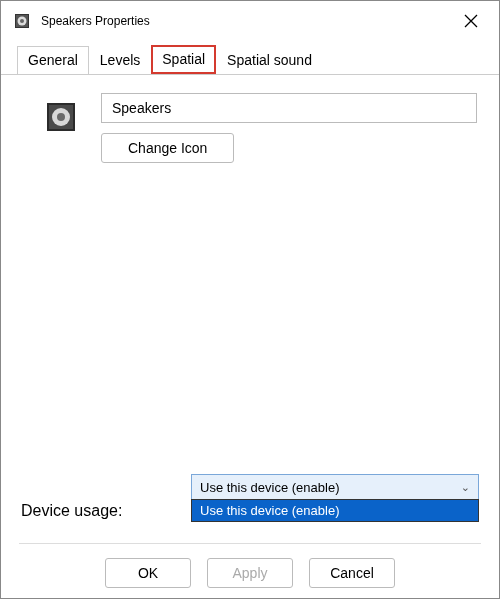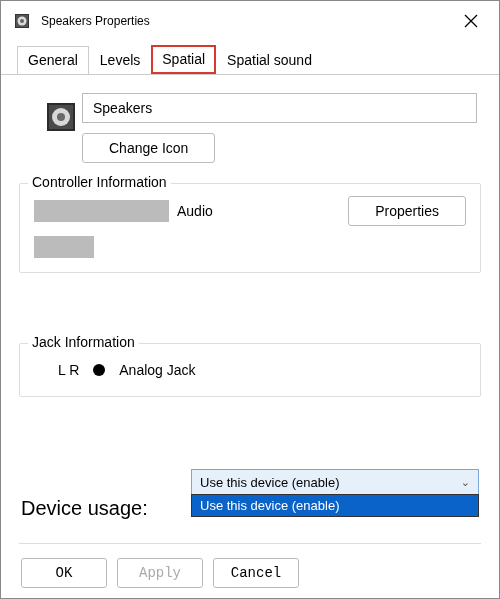--- a/index.html
+++ b/index.html
@@ -54,21 +54,21 @@
     border:2px solid #d43a2f;
     top:0;
     padding:4px 9px 5px 9px;
   }
   
   .body {
     padding:10px 18px 0 18px;
   }
   .toprow {
     display:flex;
-    gap:3px;
+    gap:22px;
     margin-top:8px;
   }
   .devicon {
     width:36px; height:36px;
     margin:6px 0 0 24px;
   }
   .rightcol { flex:1; display:flex; flex-direction:column; gap:10px; padding-right:4px;}
   .devname {
     border:1px solid #bbb;
     padding:6px 10px;
@@ -112,21 +112,21 @@
   .propbtn-wrap { margin-left:auto; }
   .jackrow { display:flex; align-items:center; gap:14px; padding:6px 10px 4px 24px; font-size:14px;}
   .jackdot { width:12px; height:12px; background:#000; border-radius:50%; }
   
   .usage-row {
     position:absolute;
     left:20px; right:20px;
     bottom:78px;
     display:flex; align-items:flex-start;
   }
-  .usage-label { width:170px; font-size:20px; padding-top:4px;margin-top:24px;}
+  .usage-label { width:170px; font-size:16px; padding-top:4px;margin-top:24px;}
   .combo { flex:1; position:relative; }
   .combo-head {
     border:1px solid #7aa7d9;
     background:#e6f0fb;
     height:26px;
     display:flex; align-items:center; padding:0 8px;
     font-size:13px;
     justify-content:space-between;
   }
   .combo-chev { color:#555; font-size:11px; }
@@ -137,23 +137,22 @@
     z-index:10;
   }
   .combo-item {
     padding:3px 8px; font-size:13px;
   }
   .combo-item.sel { background:#0a63c9; color:#fff; }
   
   .bottombar {
     position:absolute;
     bottom:10px; left:0; right:0;
-    display:flex; justify-content:flex-start; gap:10px;
+    display:flex; justify-content:center; gap:16px;
     padding:0 20px;
-    font-family:Liberation Mono, monospace;
   }
   .btn.dlg { min-width:86px; padding:6px 10px;}
   .btn.disabled { color:#aaa; }
   .sep {
     position:absolute;
     left:18px; right:18px;
     bottom:54px;
     height:1px;
     background:#ddd;
   }
@@ -196,40 +195,21 @@
       </svg>
     </div>
     <div class="rightcol">
       <input class="devname" value="Speakers" style="">
       <div>
         <span class="btn small">Change Icon</span>
       </div>
     </div>
   </div>
 
-  <div class="fieldset">
-    <span class="legend">Controller Information</span>
-    <div class="ctrlinfo-row">
-      <div class="greybox g1"></div>
-      <span class="audiolabel">Audio</span>
-      <div class="propbtn-wrap">
-        <span class="btn">Properties</span>
-      </div>
-    </div>
-    <div class="greybox g2"></div>
-  </div>
-
-  <div class="fieldset" style="margin-top:70px;">
-    <span class="legend">Jack Information</span>
-    <div class="jackrow">
-      <span>L R</span>
-      <span class="jackdot"></span>
-      <span>Analog Jack</span>
-    </div>
-  </div>
+
 </div>
 
 <div class="usage-row">
   <div class="usage-label">Device usage:</div>
   <div class="combo">
     <div class="combo-head">
       <span>Use this device (enable)</span>
       <span class="combo-chev">⌄</span>
     </div>
     <div class="combo-list">

